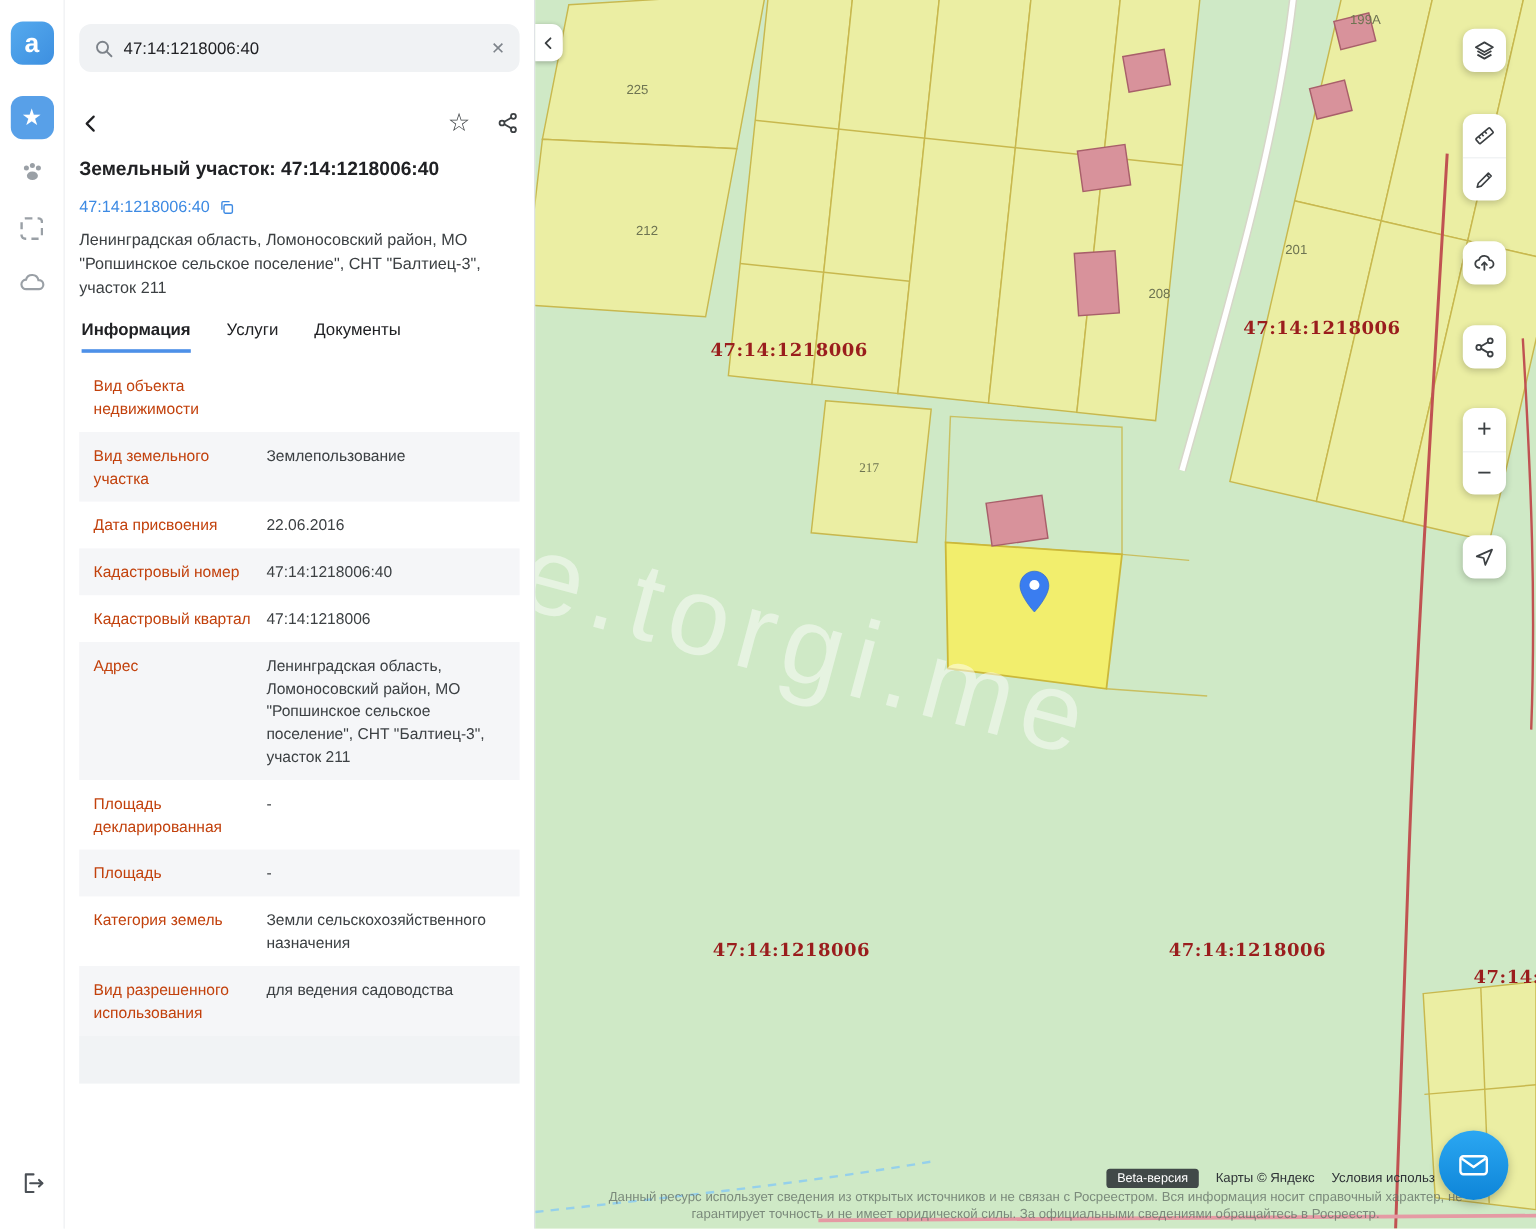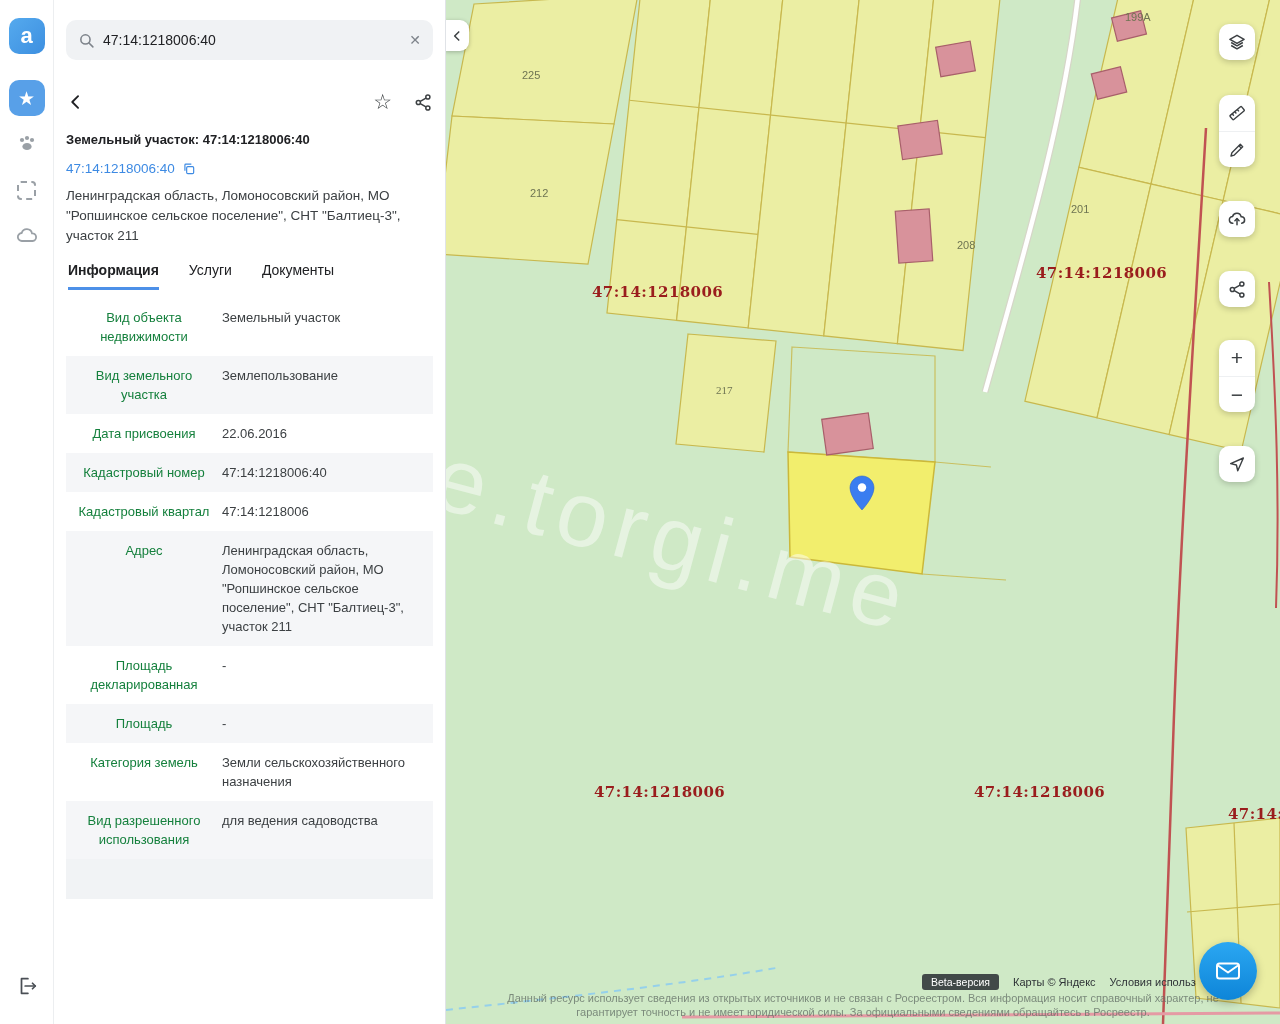--- a/index.html
+++ b/index.html
@@ -17,31 +17,31 @@
 
   
   .panel { width:392px; flex-shrink:0; background:#fff; border-right:1px solid #e0e3e7; padding:0 12px; overflow:hidden; position:relative; }
   .searchbox { margin-top:20px; height:40px; background:#f0f2f4; border-radius:10px; display:flex; align-items:center; padding:0 12px; }
   .searchbox input { flex:1; border:none; outline:none; background:transparent; font-size:14px; color:#202124; margin:0 8px; font-family:"Liberation Sans",sans-serif; }
   .searchbox .clear { color:#7d838a; font-size:14px; cursor:pointer; line-height:1; }
   .actions { margin-top:30px; display:flex; align-items:center; }
   .icon-btn { color:#3c4043; cursor:pointer; display:flex; align-items:center; justify-content:center; }
   .actions .spacer { flex:1; }
   .actions .fav { font-size:21px; margin-right:22px; }
-  .page-title { margin-top:18px; font-size:13px; font-weight:bold; color:#202124; }
+  .page-title { margin-top:18px; font-size:16px; font-weight:bold; color:#202124; }
   .cad-link-row { margin-top:14px; display:flex; align-items:center; gap:7px; }
   .cad-link { color:#3d8ae3; font-size:13.5px; text-decoration:none; cursor:pointer; }
   .addr { margin-top:10px; font-size:13.5px; line-height:20px; color:#3c4043; }
   .tabs { margin-top:16px; display:flex; gap:30px; padding:0 2px; }
   .tab { font-size:14px; color:#202124; padding-bottom:9px; cursor:pointer; border-bottom:3px solid transparent; }
   .tab.active { font-weight:bold; border-bottom-color:#4d90e8; }
   .info-table { margin-top:8px; }
   .info-row { display:flex; padding:10px 12px; font-size:13px; line-height:19px; color:#3c4043; }
   .info-row:nth-child(even) { background:#f5f6f8; }
-  .info-row .lbl { width:132px; flex-shrink:0; color:#15803d;text-align:center; }
+  .info-row .lbl { width:132px; flex-shrink:0; color:#c2410c; }
   .info-row .val { flex:1; margin-left:12px; }
   .info-row-cut { height:40px; background:#f1f3f5; }
 
   
   .map { flex:1; position:relative; overflow:hidden; background:#cfe9c6; }
   .map svg.canvas { position:absolute; left:0; top:0; }
   .qlabel { position:absolute; font-family:"DejaVu Serif",serif; font-weight:bold; font-size:15px; letter-spacing:.4px; color:#9a1d1d; white-space:nowrap; pointer-events:none; }
   .pnum { position:absolute; font-size:11px; color:#6e7452; pointer-events:none; }
   .watermark { position:absolute; left:-80px; top:402px; font-size:92px; letter-spacing:8px; color:rgba(255,255,255,.48); transform:rotate(15deg); transform-origin:0 0; white-space:nowrap; pointer-events:none; }
 
@@ -136,21 +136,20 @@
 
     <div class="tabs">
       <div class="tab active">Информация</div>
       <div class="tab">Услуги</div>
       <div class="tab">Документы</div>
     </div>
 
     <div class="info-table">
       <div class="info-row">
           <div class="lbl">Вид объекта недвижимости</div>
-          <div class="val">Земельный участок</div>
         </div>
       <div class="info-row">
           <div class="lbl">Вид земельного участка</div>
           <div class="val">Землепользование</div>
         </div>
       <div class="info-row">
           <div class="lbl">Дата присвоения</div>
           <div class="val">22.06.2016</div>
         </div>
       <div class="info-row">

